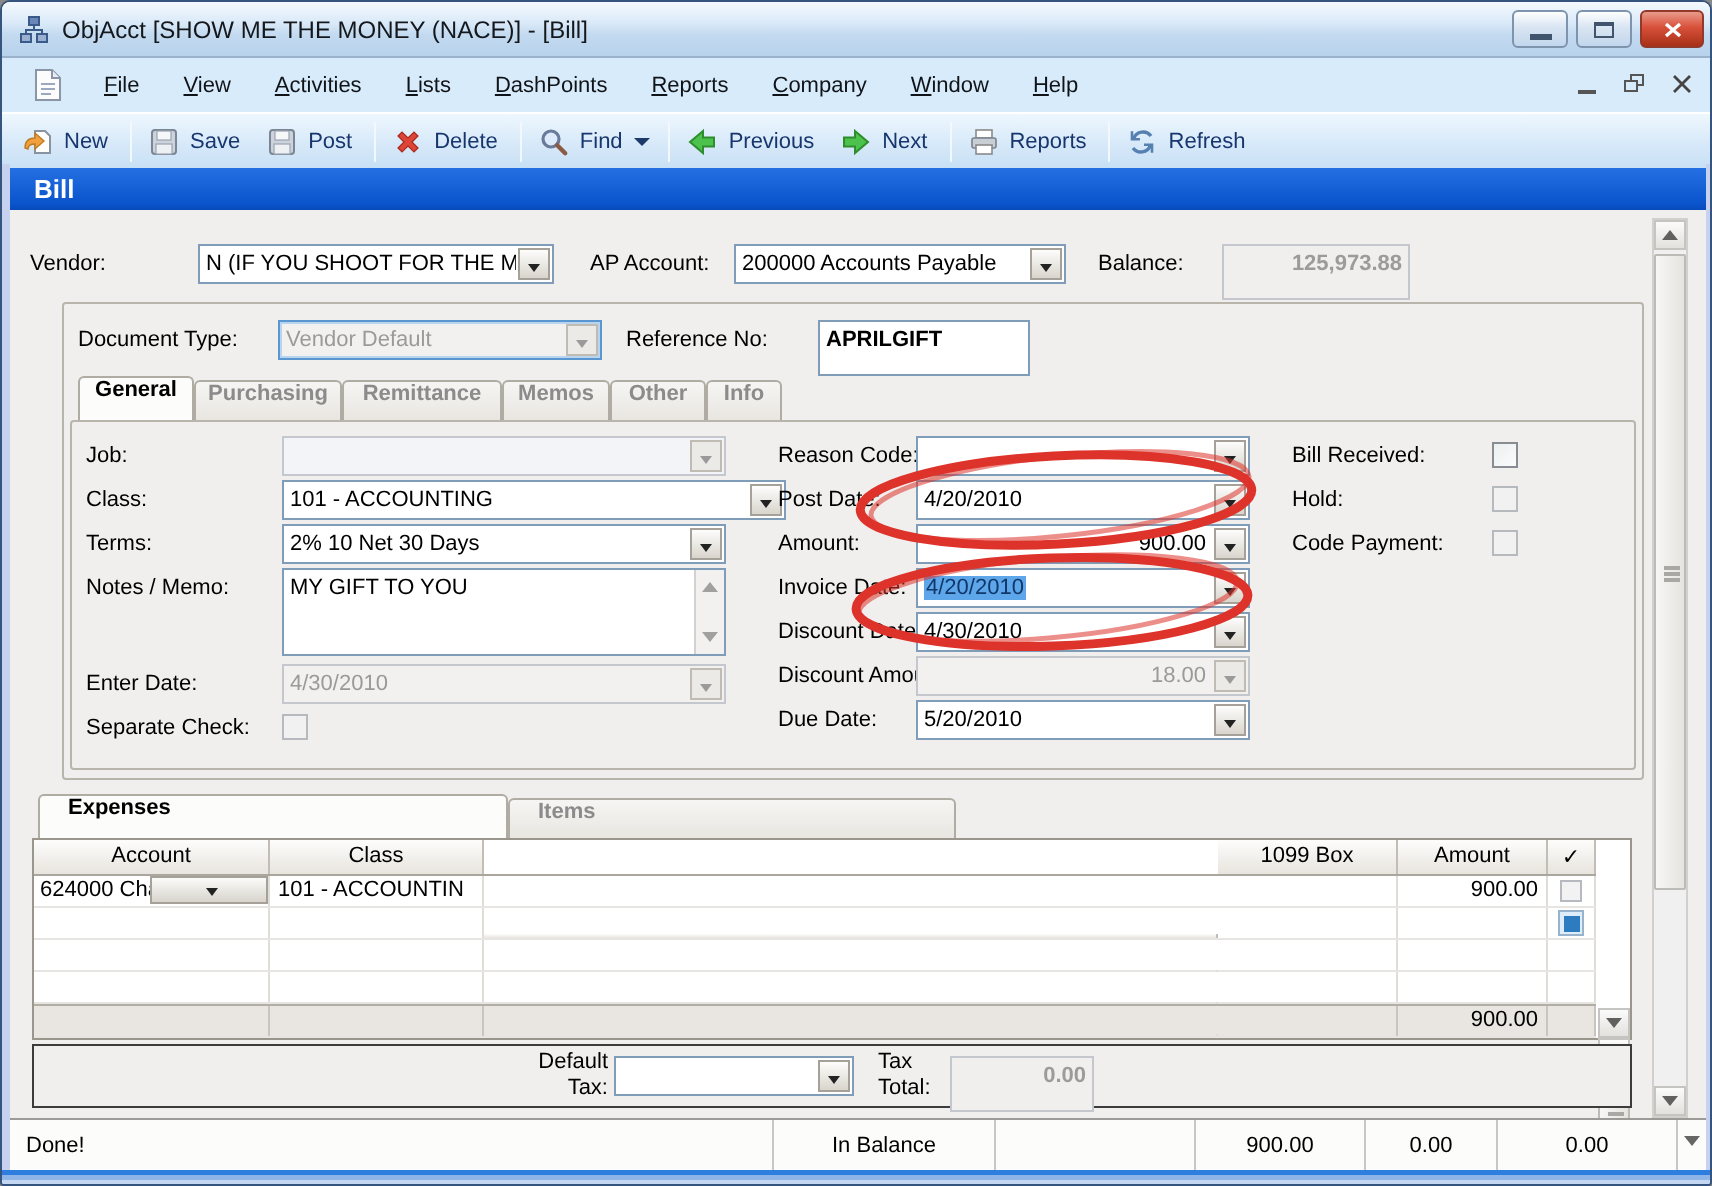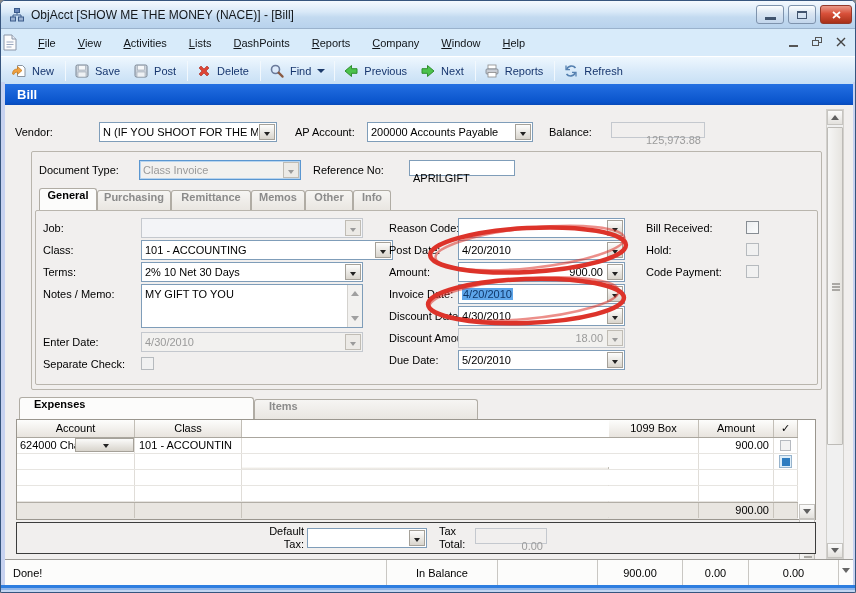--- a/index.html
+++ b/index.html
@@ -17,21 +17,21 @@
   .winbtns{position:absolute;right:5px;top:4px;display:flex;gap:4px;}
   .wbtn{width:28px;height:19px;border:1px solid #7e93ad;border-radius:3px;
     background:linear-gradient(180deg,#fdfefe,#d9e5f2 45%,#c2d6ec);display:flex;align-items:center;justify-content:center;}
   .wbtn.close{width:32px;border-color:#93392b;background:linear-gradient(180deg,#eda globalization 0%,#d8503a 45%,#b23420);}
   .wbtn.close{background:linear-gradient(180deg,#e99a8a 0%,#d8503a 45%,#a83018);}
   .glyph-min{width:11px;height:3px;background:#41546e;margin-top:8px;}
   .glyph-max{width:10px;height:8px;border:1px solid #41546e;border-top:2px solid #41546e;}
 
   
   .menubar{position:absolute;left:0;top:28px;width:856px;height:27px;background:#d8ebfa;
-    display:flex;align-items:center;padding-left:2px;}
+    display:flex;align-items:center;padding-left:16px;}
   .menubar .docicon{margin-right:10px;}
   .mitem{display:inline-block;padding:3px 11px;color:#101418;}
   .mitem::first-letter{text-decoration:underline;}
   .mdibtns{position:absolute;right:8px;top:5px;display:flex;gap:8px;}
   .mdib{width:16px;height:15px;display:flex;align-items:center;justify-content:center;}
   .mdi-min{width:9px;height:2px;background:#555;margin-top:8px;}
   .mdi-rest{position:relative;width:10px;height:10px;}
   .mdi-rest i{position:absolute;display:block;border:1px solid #555;width:7px;height:6px;background:#d8ebfa;}
   .mdi-rest i.b{left:0;top:3px;} .mdi-rest i.a{left:3px;top:0;}
 
@@ -60,21 +60,21 @@
   .combo{position:absolute;height:20px;border:1px solid #7f9db9;background:#fff;display:flex;}
   .combo .val{flex:1;padding:3px 3px 0;overflow:hidden;white-space:nowrap;}
   .dbtn{width:16px;margin:1px;background:linear-gradient(180deg,#fdfdfc,#d9d5cd);border:1px solid #a5a199;
     display:flex;align-items:flex-start;justify-content:center;}
   .dbtn::after{content:"";width:0;height:0;border:3.5px solid transparent;border-top:4.5px solid #222;margin-top:7px;}
   .combo.disabled{background:#f2f1ef;border-color:#c4c8ce;}
   .combo.disabled .val{color:#9a9a9a;}
   .combo.disabled .dbtn{background:#eceae6;border-color:#c0bcb4;}
   .combo.disabled .dbtn::after{border-top-color:#9a9a9a;}
   .combo.focusblue{border:1px solid #5a96d0;box-shadow:0 0 0 1px #b8d4ee inset;}
-  .tbox{position:absolute;height:16px;border:1px solid #7f9db9;background:#fff;padding:11px 3px 0;}
+  .tbox{position:absolute;height:28px;border:1px solid #7f9db9;background:#fff;padding:3px 3px 0;font-weight:bold;}
   .tbox.disabled{background:#f1efee;color:#9b9b9b;border-color:#c4c8ce;}
   .num{text-align:right;}
   .cb{position:absolute;width:13px;height:13px;border:1px solid #878d93;background:linear-gradient(135deg,#eceef0,#fbfcfd);}
   .cb.disabled{border-color:#b6babe;background:#f1f1f1;}
   .gbox{position:absolute;border:1px solid #b9b5ad;border-radius:2px;}
   .sel{background:#5ea6ea;color:#10386a;padding:0 1px;}
 
   
   .tab{position:absolute;border:1px solid #b0aca4;border-bottom:none;border-radius:3px 3px 0 0;
     background:linear-gradient(#f6f5f3,#e9e6e1);font-weight:bold;color:#8b8b8b;text-align:center;}
@@ -281,21 +281,21 @@
     <span class="val">200000 Accounts Payable</span>
     <span class="dbtn"></span>
   </div>
   <span class="lbl" style="left:548px;top:125px;">Balance:</span>
   <div class="tbox disabled num" style="left:610px;top:121px;width:94px;">125,973.88</div>
 
   <div class="gbox" style="left:30px;top:150px;width:791px;height:239px;"></div>
 
   <span class="lbl" style="left:38px;top:163px;">Document Type:</span>
   <div class="combo disabled focusblue" style="left:138px;top:159px;width:162px;">
-    <span class="val">Class Invoice</span>
+    <span class="val">Vendor Default</span>
     <span class="dbtn"></span>
   </div>
   <span class="lbl" style="left:312px;top:163px;">Reference No:</span>
   <div class="tbox" style="left:408px;top:159px;width:106px;">APRILGIFT</div>
 
   <div class="tab active" style="left:38px;top:187px;width:58px;height:22px;">General</div>
   <div class="tab" style="left:96px;top:189px;width:74px;height:20px;">Purchasing</div>
   <div class="tab" style="left:170px;top:189px;width:80px;height:20px;">Remittance</div>
   <div class="tab" style="left:250px;top:189px;width:54px;height:20px;">Memos</div>
   <div class="tab" style="left:304px;top:189px;width:48px;height:20px;">Other</div>

